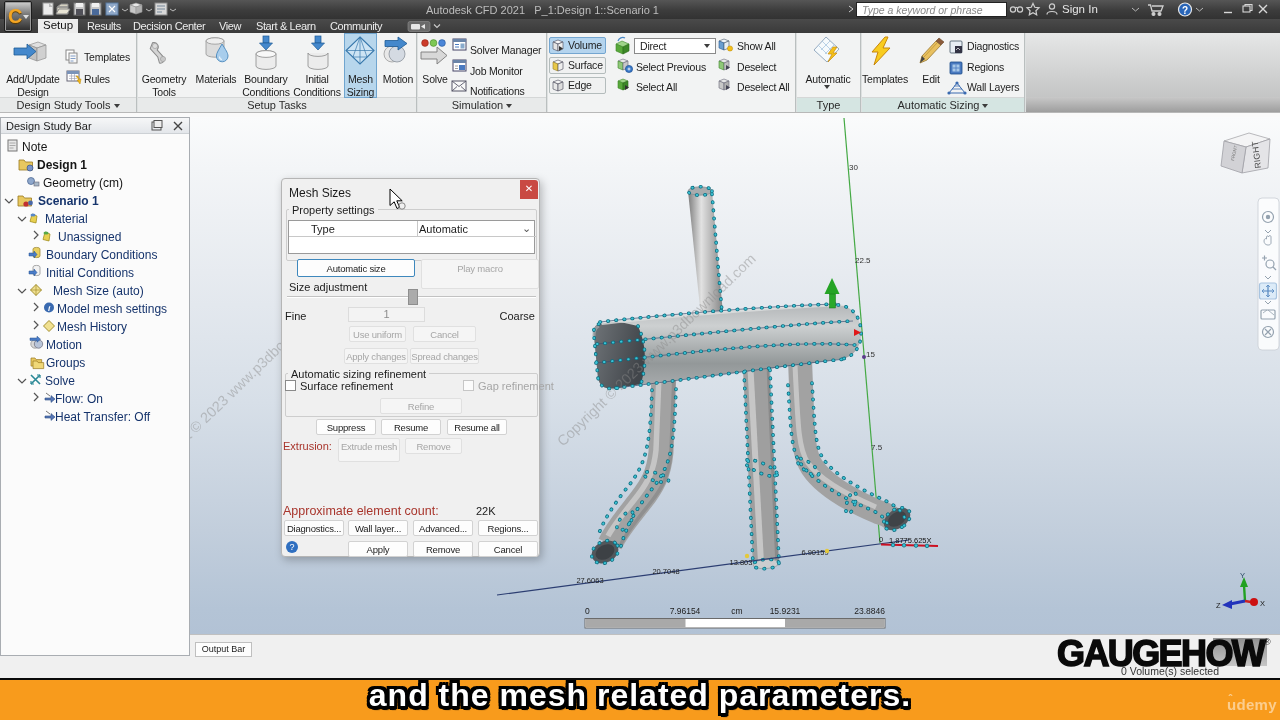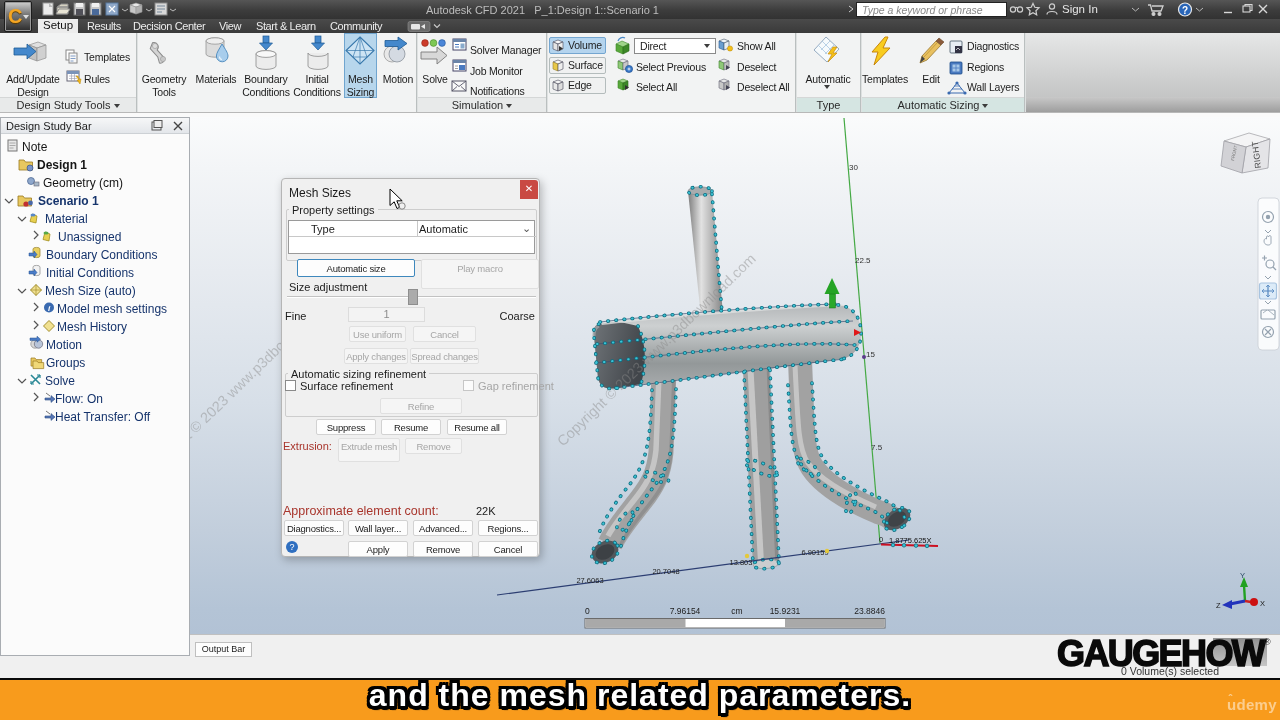--- a/index.html
+++ b/index.html
@@ -156,20 +156,21 @@
 <div id="ribbon">
 
   <div class="gsep" style="left:136px;"></div>
   <div class="gsep" style="left:416px;"></div>
   <div class="gsep" style="left:546px;"></div>
   <div class="gsep" style="left:795px;"></div>
   <div class="gsep" style="left:860px;"></div>
   <div class="gsep" style="left:1024px;"></div>
 
   <div class="lblrow" style="left:0;width:136px;">Design Study Tools <span class="caret"></span></div>
+  <div class="lblrow" style="left:138px;width:278px;">Setup Tasks</div>
   <div class="lblrow" style="left:418px;width:128px;">Simulation <span class="caret"></span></div>
   <div class="lblrow" style="left:797px;width:63px;background:#d5e5e2;">Type</div>
   <div class="lblrow" style="left:862px;width:162px;background:#d5e5e2;">Automatic Sizing <span class="caret"></span></div>
   <div class="lblrow" style="left:1026px;width:254px;background:linear-gradient(#c8c8c8,#9e9e9e);border-top:none;"></div>
   <div class="abs" style="left:1026px;top:0;width:254px;height:64px;background:linear-gradient(#e6e7e7,#c4c5c5);"></div>
 
   <div class="rtext" style="left:2px;top:40px;width:62px;">Add/Update<br>Design</div>
   <div class="rlabel" style="left:84px;top:18px;">Templates</div>
   <div class="rlabel" style="left:84px;top:40px;">Rules</div>
   <div class="rtext" style="left:138px;top:40px;width:52px;">Geometry<br>Tools</div>
@@ -594,21 +595,21 @@
     </g>
   </svg>
   <div class="treerow black" style="left:21px;top:22px;">Note</div>
   <div class="treerow black" style="left:36px;top:40px;font-weight:bold;">Design 1</div>
   <div class="treerow black" style="left:42px;top:58px;">Geometry (cm)</div>
   <div class="treerow" style="left:37px;top:76px;font-weight:bold;">Scenario 1</div>
   <div class="treerow" style="left:44px;top:94px;">Material</div>
   <div class="treerow" style="left:57px;top:112px;">Unassigned</div>
   <div class="treerow" style="left:45px;top:130px;">Boundary Conditions</div>
   <div class="treerow" style="left:45px;top:148px;">Initial Conditions</div>
-  <div class="treerow" style="left:44px;top:166px;">Mesh Size (auto)</div>
+  <div class="treerow" style="left:52px;top:166px;">Mesh Size (auto)</div>
   <div class="treerow" style="left:56px;top:184px;">Model mesh settings</div>
   <div class="treerow" style="left:56px;top:202px;">Mesh History</div>
   <div class="treerow" style="left:45px;top:220px;">Motion</div>
   <div class="treerow" style="left:45px;top:238px;">Groups</div>
   <div class="treerow" style="left:44px;top:256px;">Solve</div>
   <div class="treerow" style="left:54px;top:274px;">Flow: On</div>
   <div class="treerow" style="left:54px;top:292px;">Heat Transfer: Off</div>
 </div>
 
 <div id="statusbar"></div>

